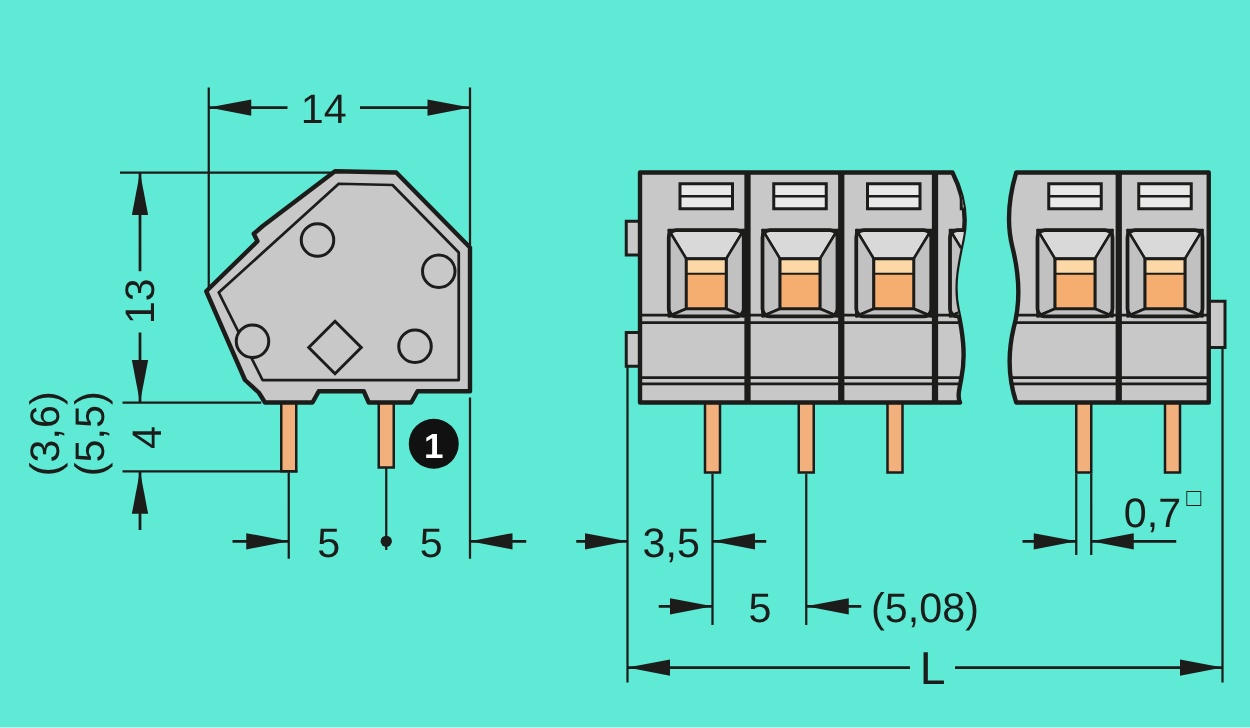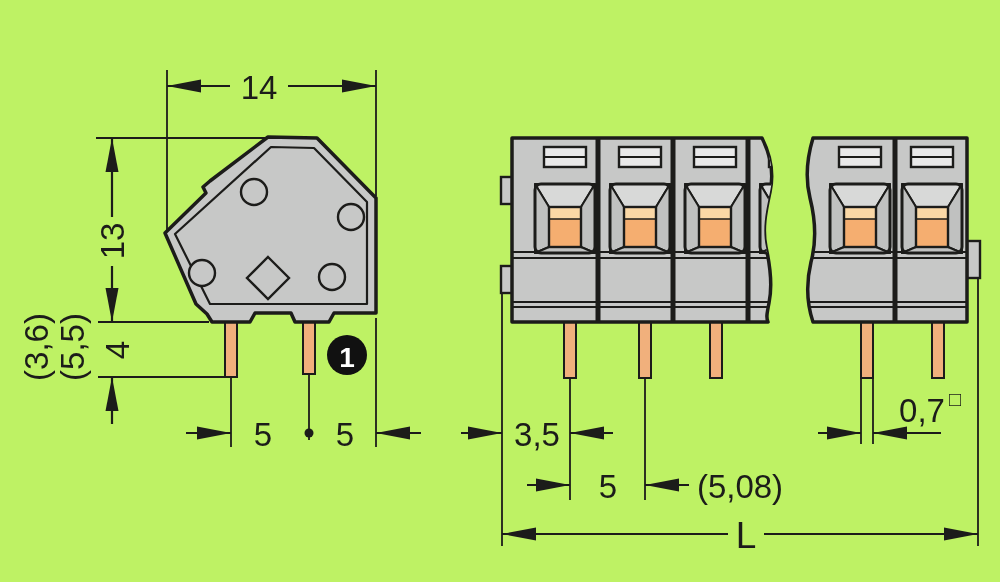--- a/index.html
+++ b/index.html
@@ -1,16 +1,16 @@
 <!DOCTYPE html>
 <html style="--body: #c7c8c7; --body-shade: #c0c1c0; --body-light: #d8d9d8; --slot: #e9e9e9; --outline: #1c1c1a; --pin: #f1b07c; --orange: #f5ae70; --orange-light: #fbd8a6; --callout-bg: #111111; --callout-fg: #ffffff;"><head>
 <meta charset="utf-8">
 <style>
   html,body{margin:0;padding:0;background:#fff;}
-  .stage{position:relative;width:1000px;height:582px;background:#bef264;overflow:hidden;}
+  .stage{position:relative;width:1000px;height:582px;background:#5eead4;overflow:hidden;}
   svg{display:block;}
   text{dominant-baseline:central;}
   .body-path{fill:var(--body);stroke:var(--outline);stroke-width:3.5;stroke-linejoin:round;}
   .inner-line{fill:none;stroke:var(--outline);stroke-width:2.2;stroke-linejoin:round;}
   .hole{fill:var(--body);stroke:var(--outline);stroke-width:2.4;}
   .pin{fill:var(--pin);stroke:var(--outline);stroke-width:2;}
   .tab{fill:var(--body);stroke:var(--outline);stroke-width:2.4;}
   .ext{stroke:var(--outline);stroke-width:1.8;fill:none;}
   .dim{stroke:var(--outline);stroke-width:2.2;fill:none;}
   .arrow{fill:var(--outline);stroke:none;}

